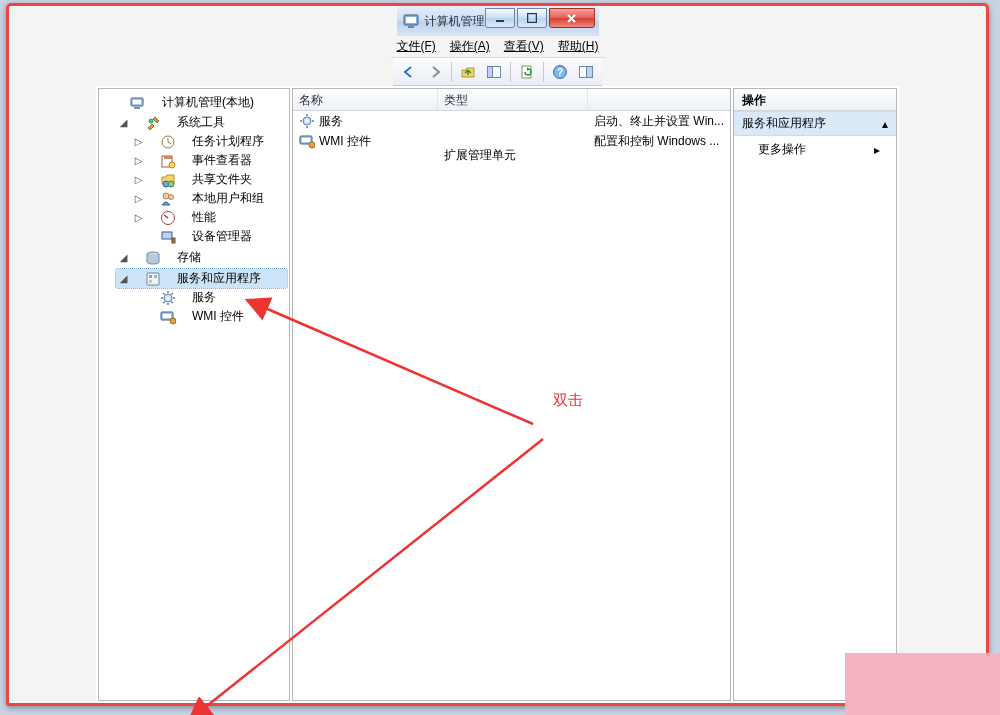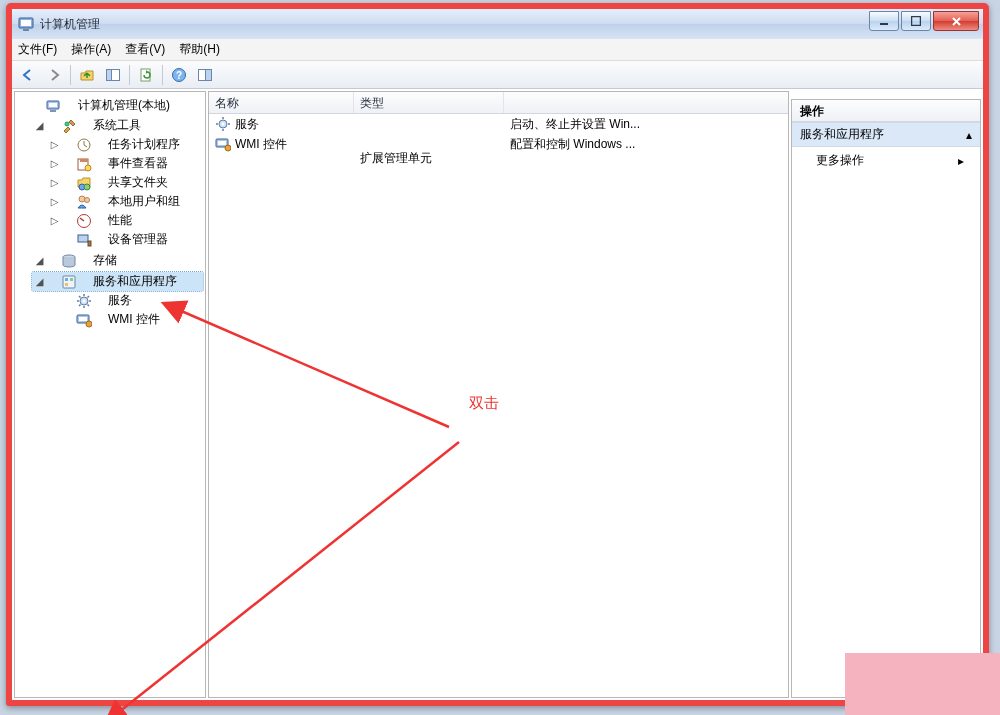--- a/index.html
+++ b/index.html
@@ -12,25 +12,26 @@
     height: 715px;
     position: relative;
   }
 
   
   .window {
     position: absolute;
     left: 6px; top: 3px;
     width: 983px; height: 703px;
     background: #f4f4f4;
-    border: 6px solid #ef4444;
+    border: 3px solid #ef4444;
     border-radius: 5px 5px 3px 3px;
     box-shadow: 0 0 0 1px rgba(255,255,255,.3) inset, 0 2px 6px rgba(0,0,0,.35);
     display: flex;
     flex-direction: column;
+    align-items: center;
   }
 
   .titlebar {
     height: 30px;
     background: linear-gradient(#e6eefb, #cfddf0 48%, #bfd1ea 52%, #d7e4f4);
     border-radius: 4px 4px 0 0;
     display: flex;
     align-items: center;
     padding: 0 4px 0 6px;
   }
@@ -49,21 +50,21 @@
     background: linear-gradient(#f5a19a,#e56156 48%,#d23f31 52%,#ef8a82);
     color:#fff; border-color:#a03228; width:46px;
   }
 
   
   .menubar {
     height:22px; background:#f4f4f4;
     border-bottom:1px solid #dcdcdc;
     padding:0 6px; display:flex; align-items:center; gap:14px;
   }
-  .menubar span { cursor:default; }
+  .menubar span { cursor:default;text-decoration:underline; }
 
   
   .toolbar {
     height:28px; background:linear-gradient(#fbfcfe,#e9edf4);
     border-bottom:1px solid #c4c9d3;
     padding:0 4px; display:flex; align-items:center; gap:2px;
   }
   .tbtn {
     width:24px; height:24px; display:flex; align-items:center; justify-content:center;
     border-radius:2px;
@@ -78,21 +79,21 @@
     gap:2px;
   }
   .panel {
     border:1px solid #b7b7b7;
     background:#fff;
     display:flex; flex-direction:column;
     min-width:0;
   }
   .tree-panel   { width:192px; }
   .list-panel   { flex:1; position:relative;}
-  .actions-panel{ width:190px;margin-top:8px; }
+  .actions-panel{ width:164px; }
 
   
   .tree { padding:3px 2px; overflow:auto; font-size:12px;}
   .tnode { position:relative; padding:1px 0;}
   .trow { display:flex; align-items:center; gap:16px; white-space:nowrap; padding:1px 2px; border-radius:2px;}
   .trow.selected { background:#cce4f7; outline:1px dotted #6ea3da;}
   .twist { width:11px; height:11px; display:flex; align-items:center; justify-content:center; color:#525252; font-size:10px;}
   .twist.blank { visibility:hidden;}
   .ticon { width:16px; height:16px; display:flex; align-items:center; justify-content:center;}
   .tchildren { margin-left:15px;}

